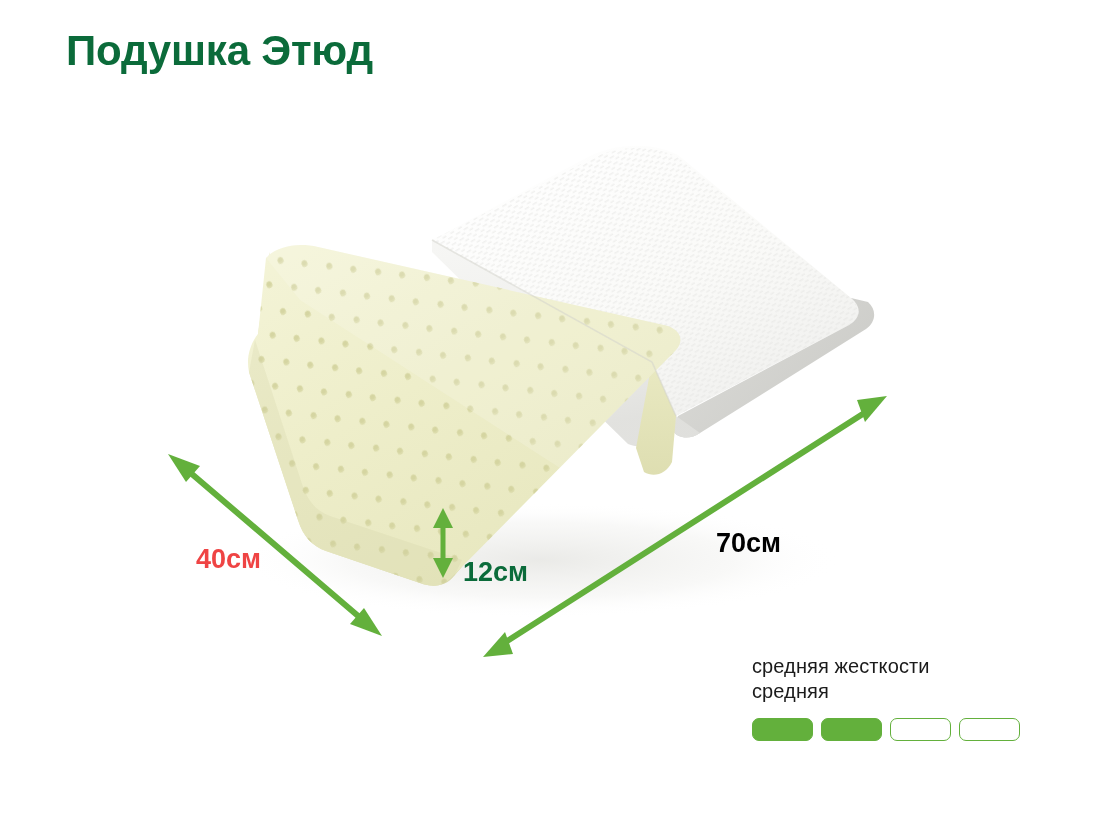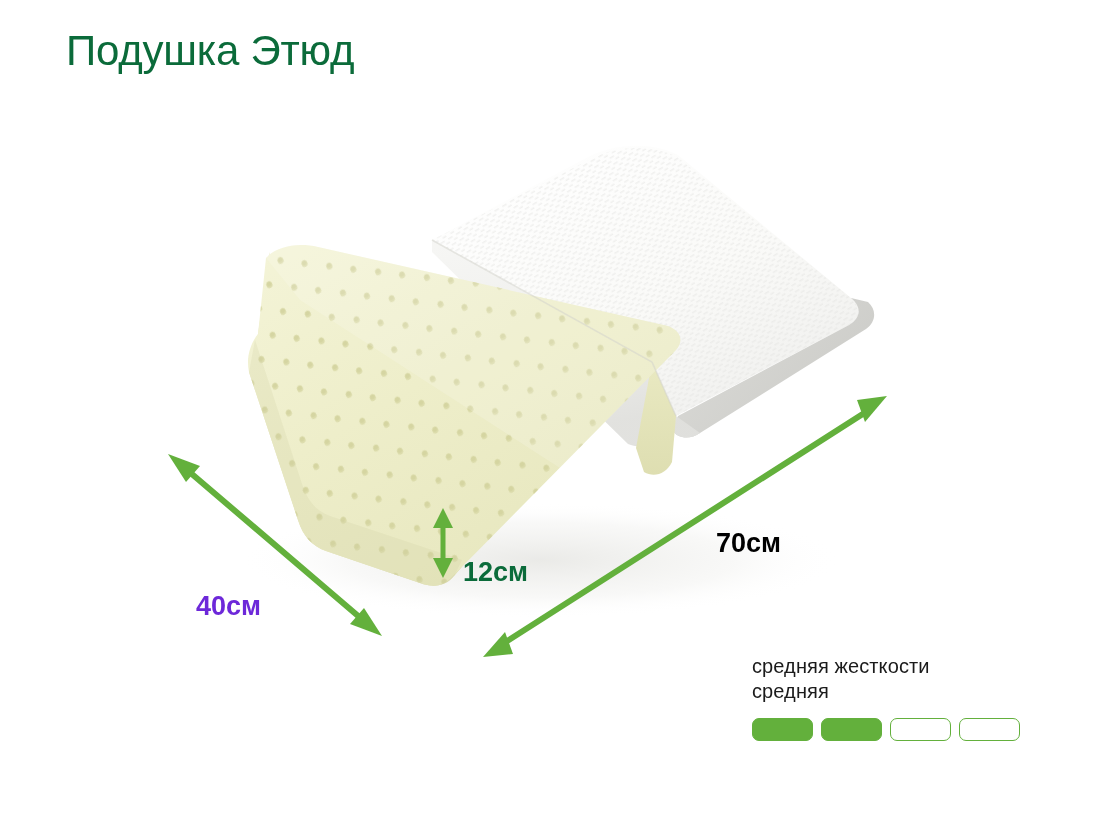--- a/index.html
+++ b/index.html
@@ -18,21 +18,21 @@
     background: #ffffff;
     overflow: hidden;
   }
 
   
   #product-title {
     position: absolute;
     left: 66px;
     top: 27px;
     font-size: 42px;
-    font-weight: normal;
+    font-weight: bold;
     letter-spacing: -0.2px;
     color: #0b6b3a;
     white-space: nowrap;
   }
 
   
   #product-stage {
     position: absolute;
     left: 0;
     top: 0;
@@ -301,21 +301,21 @@
       </g>
 
       <g>
         <line x1="501" y1="645" x2="869" y2="410" stroke="#63b03c" stroke-width="6" stroke-linecap="round"></line>
         <polygon points="483,657 513,654 505,632" fill="#63b03c"></polygon>
         <polygon points="887,396 857,400 865,422" fill="#63b03c"></polygon>
       </g>
     </svg>
   </div>
 
-  <div class="dim-label" id="dim-label-40" style="color: #6d28d9; margin-top: 47px;">40см</div>
+  <div class="dim-label" id="dim-label-40" style="color: #ef4444;">40см</div>
 
   <div class="dim-label" id="dim-label-12" style="color: rgb(11, 107, 58);">12см</div>
 
   <div class="dim-label" id="dim-label-70" style="color: #000000;">70см</div>
 
   <div id="firmness-block">
     <div id="firmness-caption" style="color: rgb(27, 27, 27);">
       <span class="firmness-line">средняя жесткости</span>
       <span class="firmness-line">средняя</span>
     </div>

